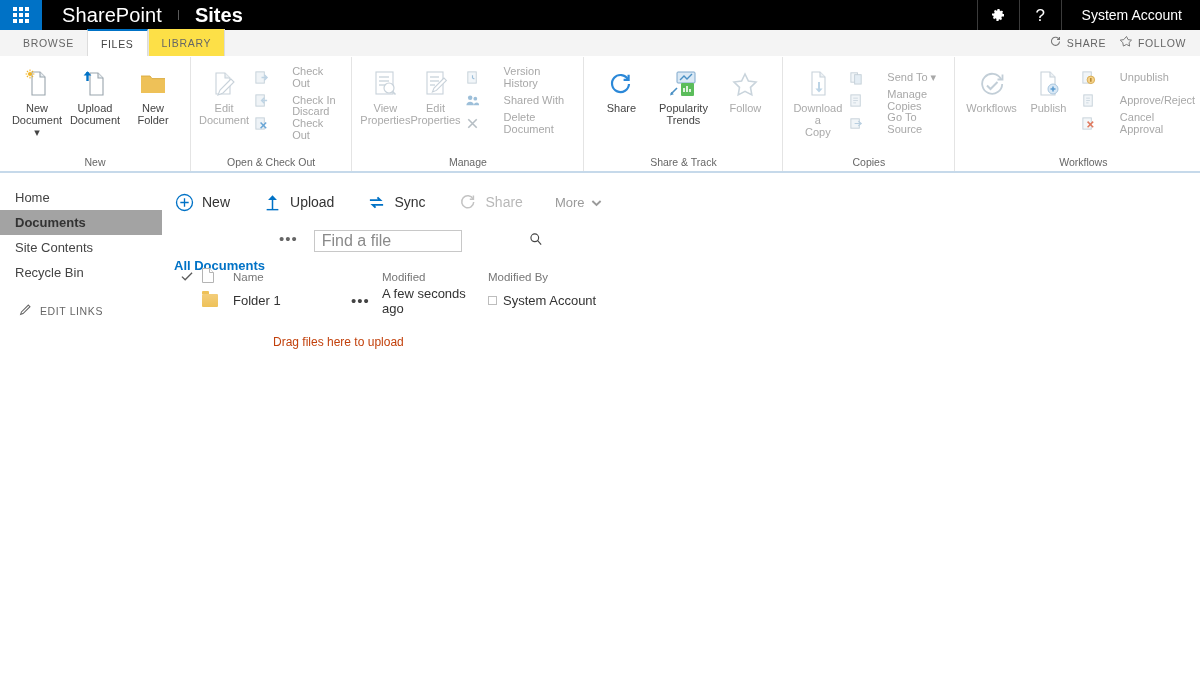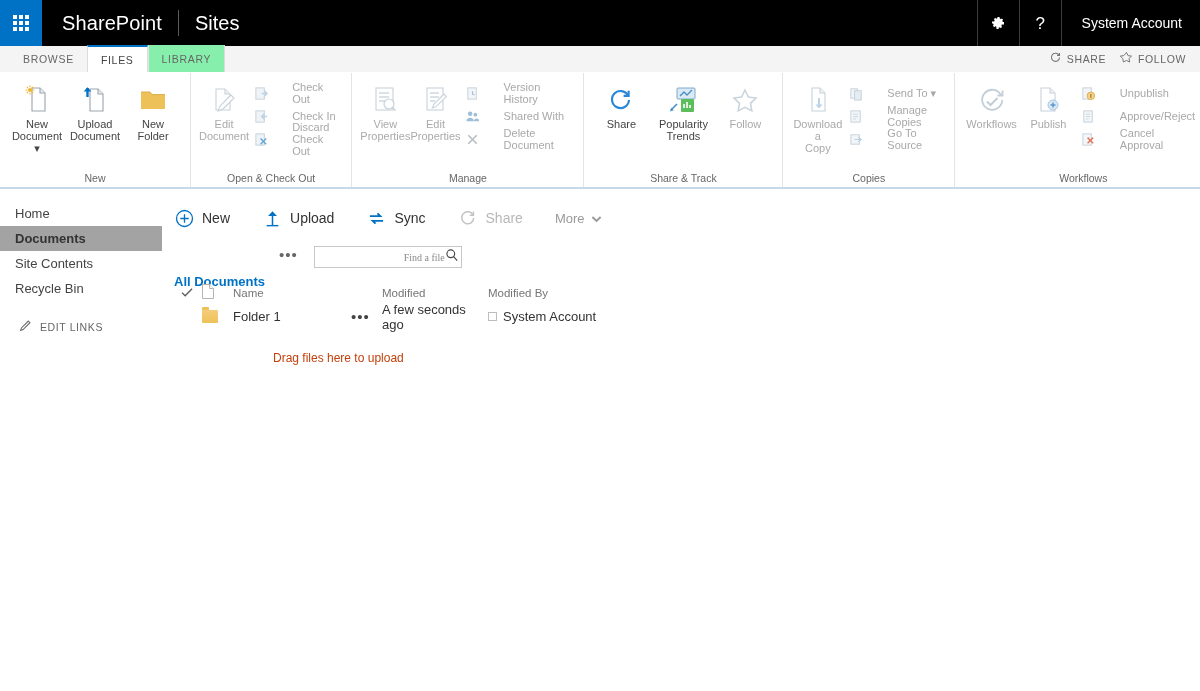--- a/index.html
+++ b/index.html
@@ -6,41 +6,41 @@
   html, body {
     width: 1200px; height: 691px;
     font-family: "Liberation Sans", sans-serif;
     background: #ffffff;
     overflow: hidden;
     -webkit-font-smoothing: antialiased;
   }
 
   
   .suite-bar {
-    height: 46px; background: #000000;
+    height: 30px; background: #000000;
     display: flex; align-items: stretch;
     position: relative;
   }
   .app-launcher {
     width: 42px; background: #0072C6;
     display: flex; align-items: center; justify-content: center;
     cursor: pointer;
   }
   .waffle { display: grid; grid-template-columns: repeat(3, 4px);
     grid-template-rows: repeat(3, 4px); gap: 2px; }
   .waffle i { background: #ffffff; display: block; width: 4px; height: 4px; }
   .suite-brand {
     display: flex; align-items: center; padding: 0 0 0 20px;
     color: #ffffff; font-size: 20px; font-weight: 300; letter-spacing: .1px;
     cursor: pointer;
   }
   .suite-sep { width: 1px; background: #5a5a5a; margin: 10px 16px; }
   .suite-site {
     display: flex; align-items: center;
-    color: #ffffff; font-size: 20px; font-weight: 400; cursor: pointer;
+    color: #ffffff; font-size: 20px; font-weight: 700; cursor: pointer;
   }
   .suite-right { margin-left: auto; display: flex; align-items: stretch; }
   .suite-btn {
     display: flex; align-items: center; justify-content: center;
     width: 42px; color: #ffffff; font-size: 16px; cursor: pointer;
     border-left: 1px solid #3b3b3b;
   }
   .suite-btn svg { display: block; }
   .suite-user {
     display: flex; align-items: center; padding: 0 18px 0 20px;
@@ -58,21 +58,21 @@
   .tab {
     display: flex; align-items: center; padding: 0 13px;
     font-size: 10.5px; letter-spacing: .7px; color: #666666;
     cursor: pointer; height: 27px; background: transparent;
   }
   .tab.active {
     background: #ffffff; color: #444444;
     border-top: 2px solid #0072C6;
     border-left: 1px solid #dcdcdc; border-right: 1px solid #dcdcdc;
   }
-  .tab.semi { background: #86efac; color: #666; border-left:1px solid #e4e4e4; border-right:1px solid #dcdcdc; }
+  .tab.semi { background: #fde047; color: #666; border-left:1px solid #e4e4e4; border-right:1px solid #dcdcdc; }
   .tabs-right {
     margin-left: auto; display: flex; align-items: center;
     gap: 14px; padding-right: 14px; height: 27px;
   }
   .tabs-right .mini {
     display: flex; align-items: center; gap: 5px;
     font-size: 10.5px; letter-spacing: .6px; color: #666666; cursor: pointer;
   }
 
   
@@ -150,22 +150,22 @@
   }
   .view-ellipsis {
     font-size: 15px; color: #666; letter-spacing: 1px; cursor: pointer;
     margin: 0 16px 0 14px; line-height: 10px; padding-bottom: 5px;
   }
   .search-box {
     width: 148px; height: 22px; border: 1px solid #c8c8c8;
     display: flex; align-items: center; padding: 0 4px 0 7px; background:#fff;
   }
   .search-box input {
-    border: none; outline: none; flex: 1; font-size: 10px;
-    color: #444; font-family: Liberation Serif, serif; background: transparent; text-align: right;
+    border: none; outline: none; flex: 1; font-size: 16px;
+    color: #444; font-family: Liberation Sans, sans-serif; background: transparent;
   }
   .search-box input::placeholder { color: #8a8a8a; }
 
   
   .tbl { margin-top: 13px; width: 560px; }
   .tbl-head { display: flex; align-items: center; height: 22px; }
   .th { font-size: 11.5px; color: #767676; cursor: pointer; }
   .col-chk { width: 28px; display: flex; align-items: center; padding-left: 7px; }
   .col-type { width: 31px; display: flex; align-items: center; }
   .col-name { width: 118px; }

